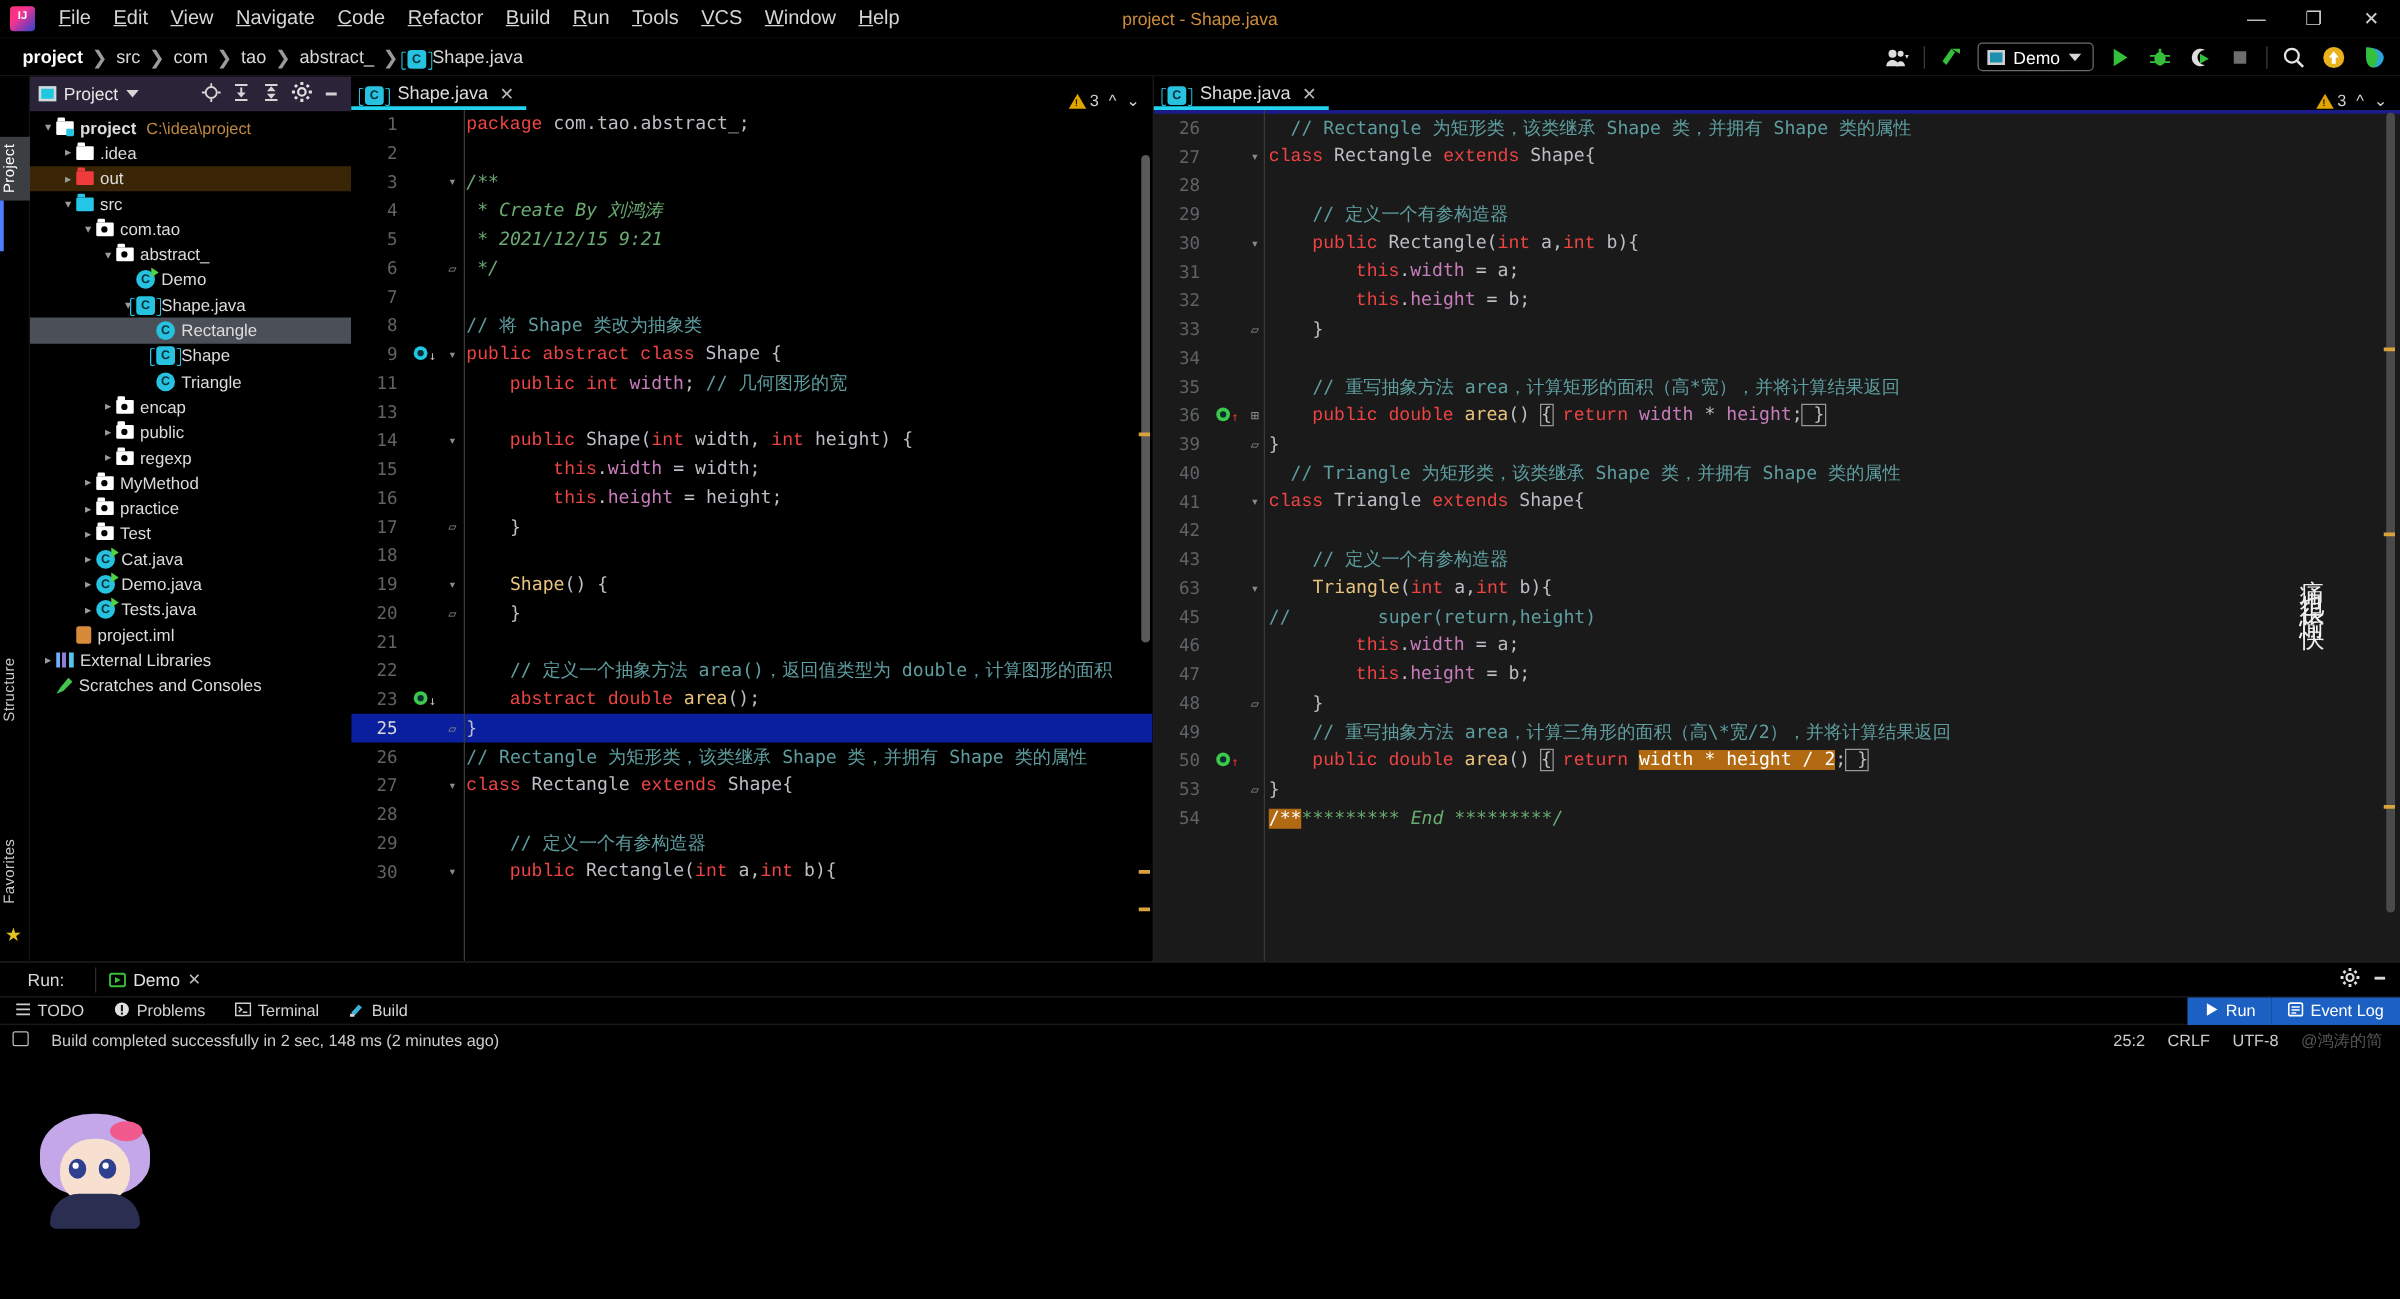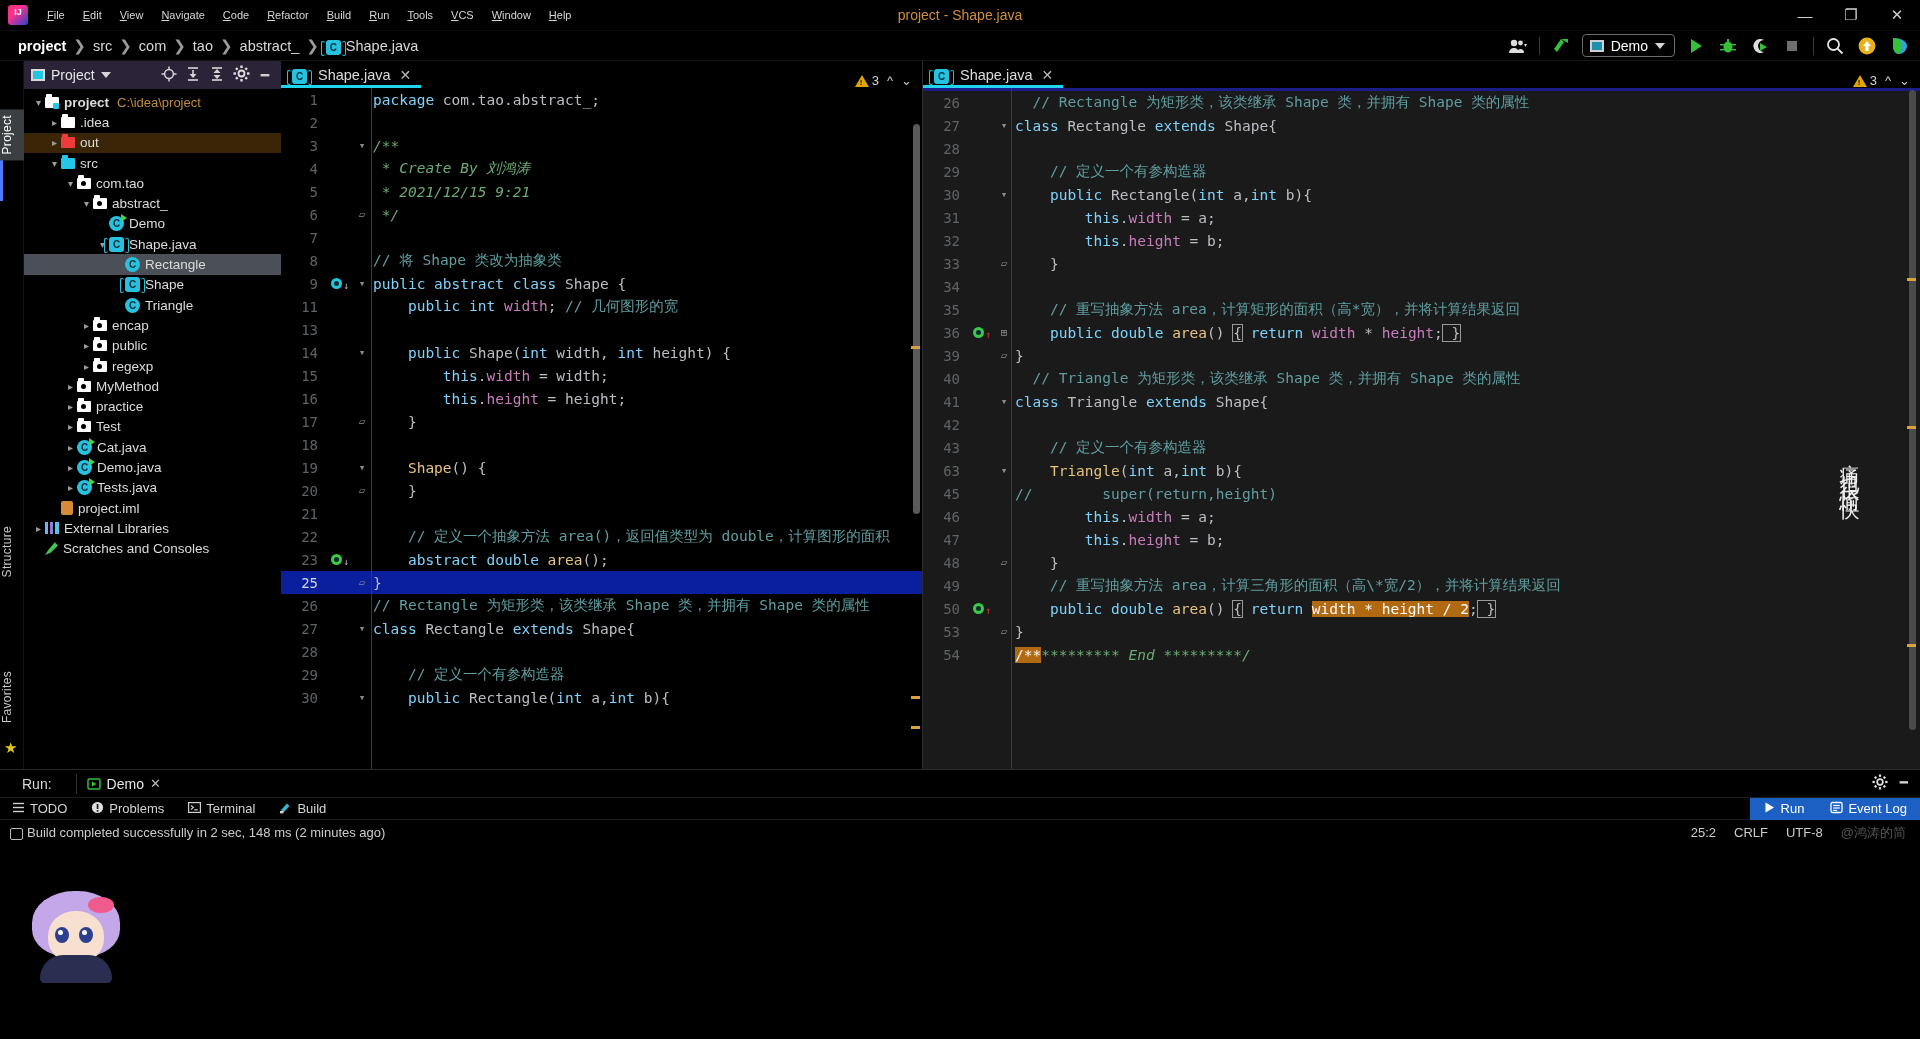--- a/index.html
+++ b/index.html
@@ -20,21 +20,21 @@
     width:20px; height:20px; margin-left:8px; margin-right:10px;
     background:linear-gradient(135deg,#f0307a 0%,#ff318c 35%,#2b43cf 100%);
     border-radius:3px; position:relative; flex:0 0 auto;
   }
   #ij-logo::after{
     content:"IJ"; position:absolute; left:0; right:0; top:2px;
     text-align:center; font-size:9px; font-weight:bold; color:#fff;
     font-family:"Liberation Sans",sans-serif;
   }
   .menu-item {
-    padding:3px 9px; color:#d6d6d6; font-size:11px; white-space:nowrap;
+    padding:3px 9px; color:#d6d6d6; font-size:16px; white-space:nowrap;
     cursor:default;
   }
   #title-center {
     position:absolute; left:0; right:0; text-align:center;
     color:#cf8e3d; font-size:14px; pointer-events:none;
   }
   #win-controls { margin-left:auto; display:flex; z-index:3; }
   .winbtn { width:46px; height:31px; display:flex; align-items:center;
             justify-content:center; color:#d0d0d0; font-size:15px; }
 
@@ -181,21 +181,21 @@
   .cline.selected .lnum{ color:#d9d9d9; }
   .gdot { display:inline-block; width:11px; height:11px; border-radius:50%;
           background:#1ec8e0; position:relative; }
   .gdot.green{ background:#3cc84a; }
   .gdot::after{ content:""; position:absolute; left:3px; top:3px; width:5px; height:5px;
                 border-radius:50%; background:#0b2b33;}
   .gdn{ color:#bbb; font-size:10px; margin-left:1px;}
   .gup{ color:#d33; font-size:10px; margin-left:1px;}
 
   
-  .kw  { color:#7dd3fc; }
+  .kw  { color:#ef4444;font-family:Liberation Mono, monospace; }
   .cmt { color:#5f9ea0; }
   .cmt2{ color:#6aab73; font-style:italic; }
   .fn  { color:#e8c37e; }
   .fld { color:#c77dbb; }
   .plain{ color:#bcbec4; }
   .sel-orange { background:#b26a12; color:#ffffff; }
   .brace-box { outline:1px solid #999; }
 
   .scrollbar-v { position:absolute; right:0; top:0; width:11px; height:100%; }
   .sb-thumb { position:absolute; width:7px; left:2px; background:#5a5a5a; border-radius:4px;}
@@ -219,21 +219,21 @@
   #toolwin { height:22px; background:#000; display:flex; align-items:center;
              border-top:1px solid #1d1d1d; font-size:13px; color:#d4d4d4; }
   .tw-item { display:flex; align-items:center; gap:5px; padding:0 12px; }
   #toolwin .right { margin-left:auto; display:flex; align-items:center; height:22px;}
   .tw-btn { display:flex; align-items:center; gap:5px; background:#1d60c4; color:#fff;
             padding:0 13px; height:22px; font-size:13px;}
 
   
   #statusbar { height:26px; background:#000; display:flex; align-items:center;
                font-size:13px; color:#cccccc; border-top:1px solid #1a1a1a; }
-  #statusbar .sb-left{ display:flex; align-items:flex-end; gap:4px; padding-left:10px;}
+  #statusbar .sb-left{ display:flex; align-items:flex-start; gap:18px; padding-left:10px;}
   #statusbar .sb-right{ margin-left:auto; display:flex; align-items:center; gap:18px; padding-right:14px;}
   .sb-ico{ width:13px;height:12px;border:1px solid #b9b9b9; border-radius:2px; display:inline-block;}
 </style>
 </head>
 <body>
 
 <div id="titlebar">
   <div id="ij-logo"></div>
   <div id="menu-container" style="display: flex;">
       <div class="menu-item"><u>F</u>ile</div>

